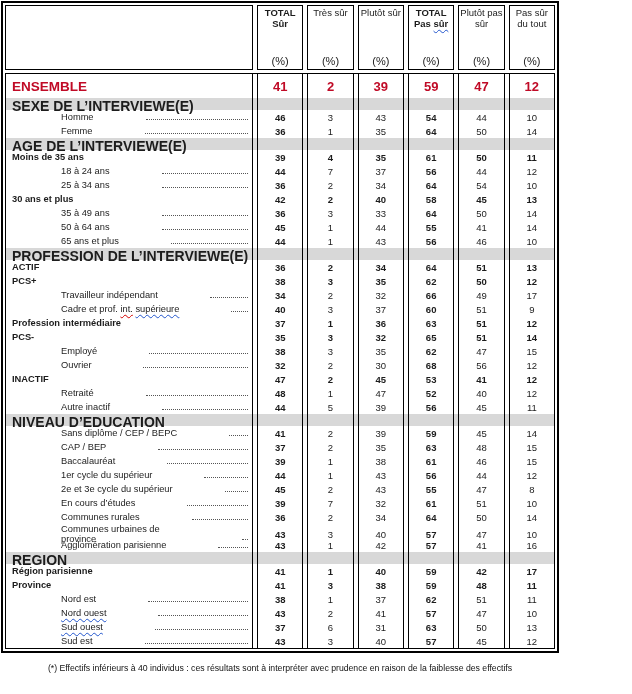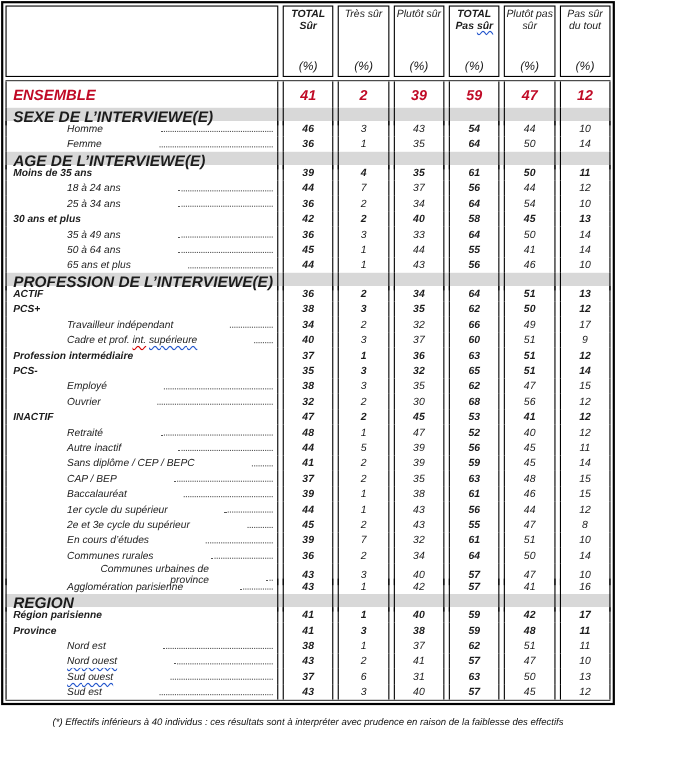--- a/index.html
+++ b/index.html
@@ -2,21 +2,21 @@
 <html style="--red: #C00A26; --section-bg: #D8D8D8; --sc-red: #D40000; --sc-blue: #2255CC;"><head>
 <meta charset="utf-8">
 <style>
   html,body{margin:0;padding:0;background:#fff;}
   body{
     width:632px;height:694px;
     font-family:"Liberation Sans", sans-serif;
     color:#1c1c1c;
     -webkit-font-smoothing:antialiased;
   }
-  .page{width:560px;height:694px;overflow:hidden;font-style:italic;}
+  .page{width:560px;height:694px;overflow:hidden;}
   .frame{
     margin:1px;
     border:2px solid #000;
     padding:2px;
   }
   
   .grid{
     display:grid;
     grid-template-columns:248px repeat(6,1fr);
     column-gap:4px;
@@ -31,21 +31,21 @@
     font-size:9.5px;line-height:10.5px;
     padding:2px 1px 3px 1px;
     background:#fff;
   }
   .hcell.corner{align-items:flex-start;}
   .hlabel{display:block;}
   .hlabel.b{font-weight:700;}
   .hpct{font-size:11px;font-weight:400;}
   
   .body-band{border-top:1px solid #000;border-bottom:1px solid #000;}
-  .row{background:#fff;text-align:right;}
+  .row{background:#fff;}
   .lab,.val{
     border-left:1px solid #000;border-right:1px solid #000;
     display:flex;align-items:center;
     min-width:0;
   }
   .val{justify-content:center;font-size:9.5px;}
   .val.b{font-weight:700;}
   .lab{font-size:9.3px;padding-left:6px;padding-right:3px;}
   .lab.indent{padding-left:55px;gap:48px;}
   .lab.bold{font-weight:700;}
@@ -373,20 +373,29 @@
             <span>Autre inactif</span>
             <span class="lead"></span>
           </div>
           <div class="val b">44</div>
           <div class="val">5</div>
           <div class="val">39</div>
           <div class="val b">56</div>
           <div class="val">45</div>
           <div class="val">11</div>
         </div>
+        <div class="grid row r-sect">
+          <div class="lab">NIVEAU D’EDUCATION</div>
+          <div class="val"></div>
+          <div class="val"></div>
+          <div class="val"></div>
+          <div class="val"></div>
+          <div class="val"></div>
+          <div class="val"></div>
+        </div>
         <div class="grid row r-data">
           <div class="lab indent">
             <span>Sans diplôme / CEP / BEPC</span>
             <span class="lead"></span>
           </div>
           <div class="val b">41</div>
           <div class="val">2</div>
           <div class="val">39</div>
           <div class="val b">59</div>
           <div class="val">45</div>

